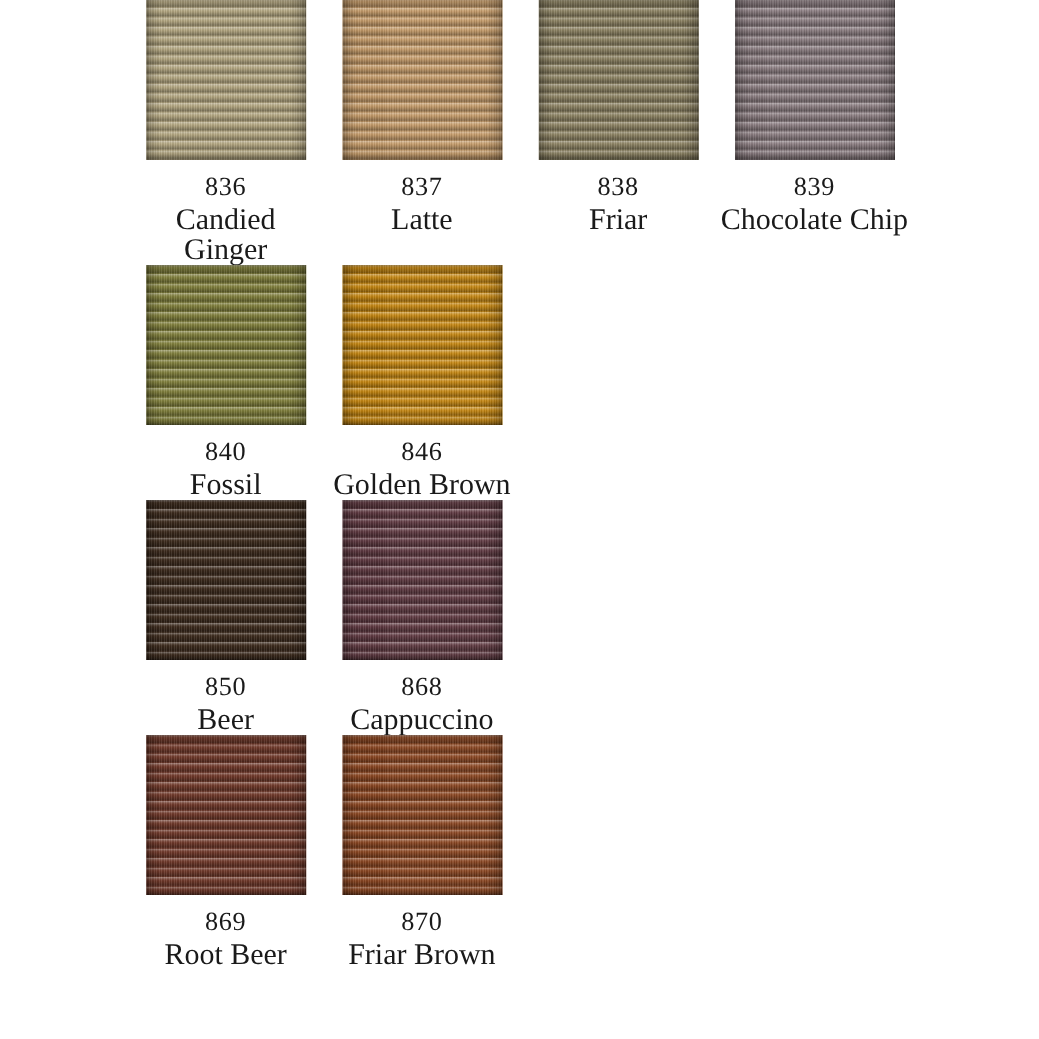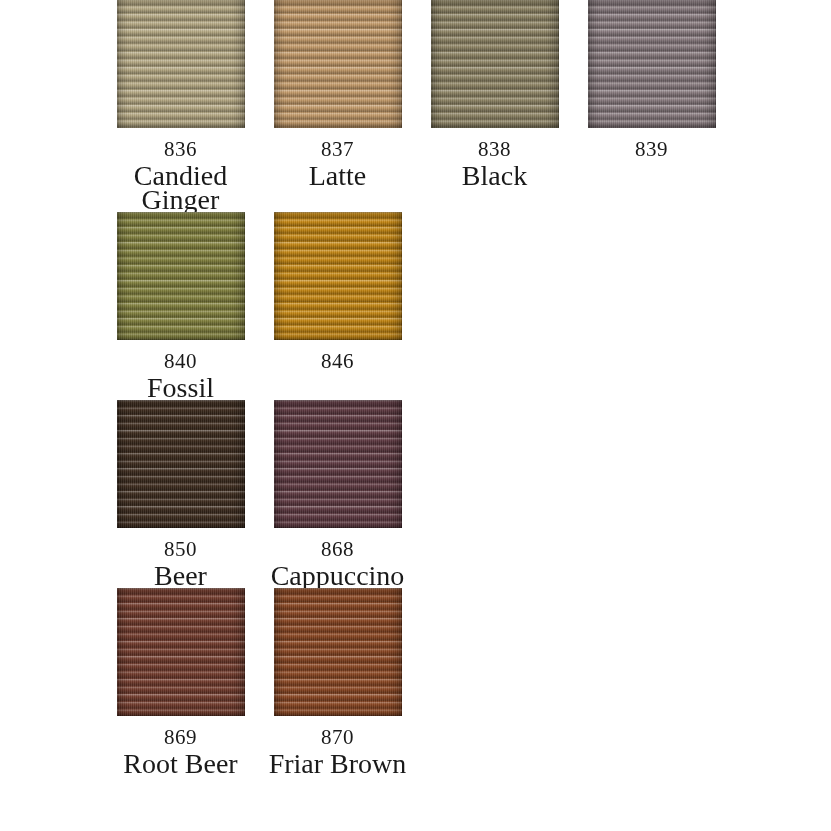--- a/index.html
+++ b/index.html
@@ -106,21 +106,21 @@
   }
 
   .swatch-code {
     font-size: 21px;
     line-height: 30px;
     margin-top: 6px;
     letter-spacing: 0.5px;
     text-align: left;
   }
   .swatch-name {
-    font-size: 28px;
+    font-size: 24px;
     line-height: 24px;
     text-align: center;
     max-width: 152px;
     word-wrap: break-word;
   }
 </style>
 </head>
 <body>
 
 <div id="swatch-grid">
@@ -144,49 +144,51 @@
         <div class="swatch-code">837</div>
         <div class="swatch-name">Latte</div>
       </div>
       <div class="swatch-cell">
         <div class="swatch-chip" style="background-color: rgb(142, 132, 100);">
           <div class="ribs"></div>
           <div class="warp"></div>
           <div class="edges"></div>
         </div>
         <div class="swatch-code">838</div>
-        <div class="swatch-name">Black</div>
+        <div class="swatch-name">Friar</div>
       </div>
       <div class="swatch-cell">
         <div class="swatch-chip" style="background-color: rgb(136, 122, 126);">
           <div class="ribs"></div>
           <div class="warp"></div>
           <div class="edges"></div>
         </div>
         <div class="swatch-code">839</div>
+        <div class="swatch-name">Chocolate Chip</div>
       </div>
     </div>
     <div class="swatch-row">
       <div class="lead-gap"></div>
       <div class="swatch-cell">
         <div class="swatch-chip" style="background-color: rgb(129, 128, 60);">
           <div class="ribs"></div>
           <div class="warp"></div>
           <div class="edges"></div>
         </div>
         <div class="swatch-code">840</div>
         <div class="swatch-name">Fossil</div>
       </div>
       <div class="swatch-cell">
         <div class="swatch-chip" style="background-color: rgb(196, 133, 15);">
           <div class="ribs"></div>
           <div class="warp"></div>
           <div class="edges"></div>
         </div>
         <div class="swatch-code">846</div>
+        <div class="swatch-name">Golden Brown</div>
       </div>
     </div>
     <div class="swatch-row">
       <div class="lead-gap"></div>
       <div class="swatch-cell">
         <div class="swatch-chip" style="background-color: rgb(61, 43, 29);">
           <div class="ribs"></div>
           <div class="warp"></div>
           <div class="edges"></div>
         </div>

